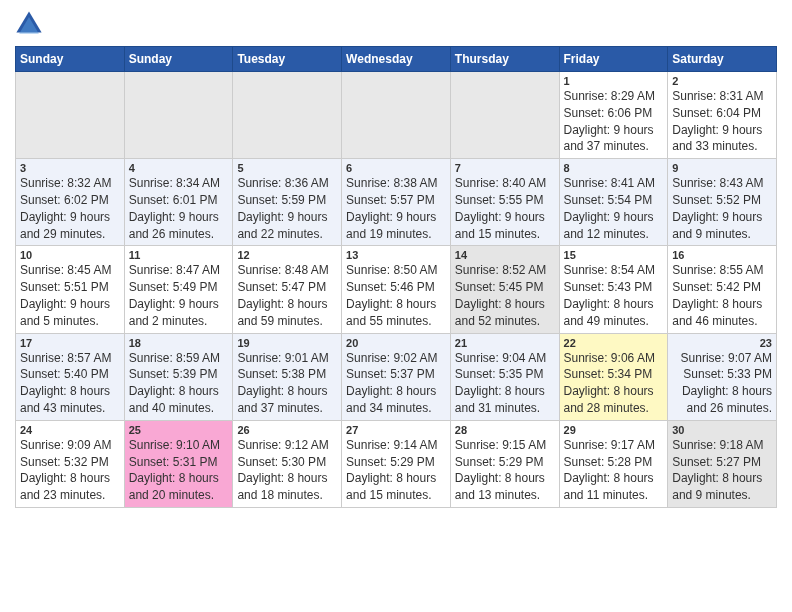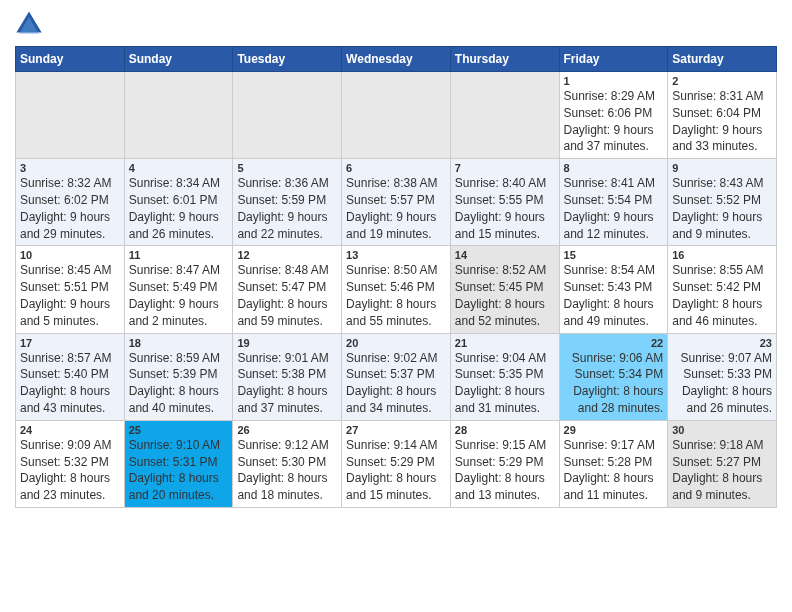--- a/index.html
+++ b/index.html
@@ -172,35 +172,35 @@
             <div class="day-info">Sunrise: 9:01 AM<br>Sunset: 5:38 PM<br>Daylight: 8 hours and 37 minutes.</div>
           </td>
           <td style="background: rgb(238, 242, 250);">
             <span class="day-num">20</span>
             <div class="day-info">Sunrise: 9:02 AM<br>Sunset: 5:37 PM<br>Daylight: 8 hours and 34 minutes.</div>
           </td>
           <td style="background: rgb(238, 242, 250);">
             <span class="day-num">21</span>
             <div class="day-info">Sunrise: 9:04 AM<br>Sunset: 5:35 PM<br>Daylight: 8 hours and 31 minutes.</div>
           </td>
-          <td style="background: #7dd3fc; text-align: right;">
+          <td style="background: #fef9c3;">
             <span class="day-num">22</span>
             <div class="day-info">Sunrise: 9:06 AM<br>Sunset: 5:34 PM<br>Daylight: 8 hours and 28 minutes.</div>
           </td>
           <td style="background: rgb(238, 242, 250); text-align: right;">
             <span class="day-num">23</span>
             <div class="day-info">Sunrise: 9:07 AM<br>Sunset: 5:33 PM<br>Daylight: 8 hours and 26 minutes.</div>
           </td>
         </tr>
         <tr>
           <td style="background: rgb(255, 255, 255);">
             <span class="day-num">24</span>
             <div class="day-info">Sunrise: 9:09 AM<br>Sunset: 5:32 PM<br>Daylight: 8 hours and 23 minutes.</div>
           </td>
-          <td style="background: #0ea5e9;">
+          <td style="background: #f9a8d4;">
             <span class="day-num">25</span>
             <div class="day-info">Sunrise: 9:10 AM<br>Sunset: 5:31 PM<br>Daylight: 8 hours and 20 minutes.</div>
           </td>
           <td style="background: rgb(255, 255, 255);">
             <span class="day-num">26</span>
             <div class="day-info">Sunrise: 9:12 AM<br>Sunset: 5:30 PM<br>Daylight: 8 hours and 18 minutes.</div>
           </td>
           <td style="background: rgb(255, 255, 255); margin-left: 12px;">
             <span class="day-num">27</span>
             <div class="day-info">Sunrise: 9:14 AM<br>Sunset: 5:29 PM<br>Daylight: 8 hours and 15 minutes.</div>

